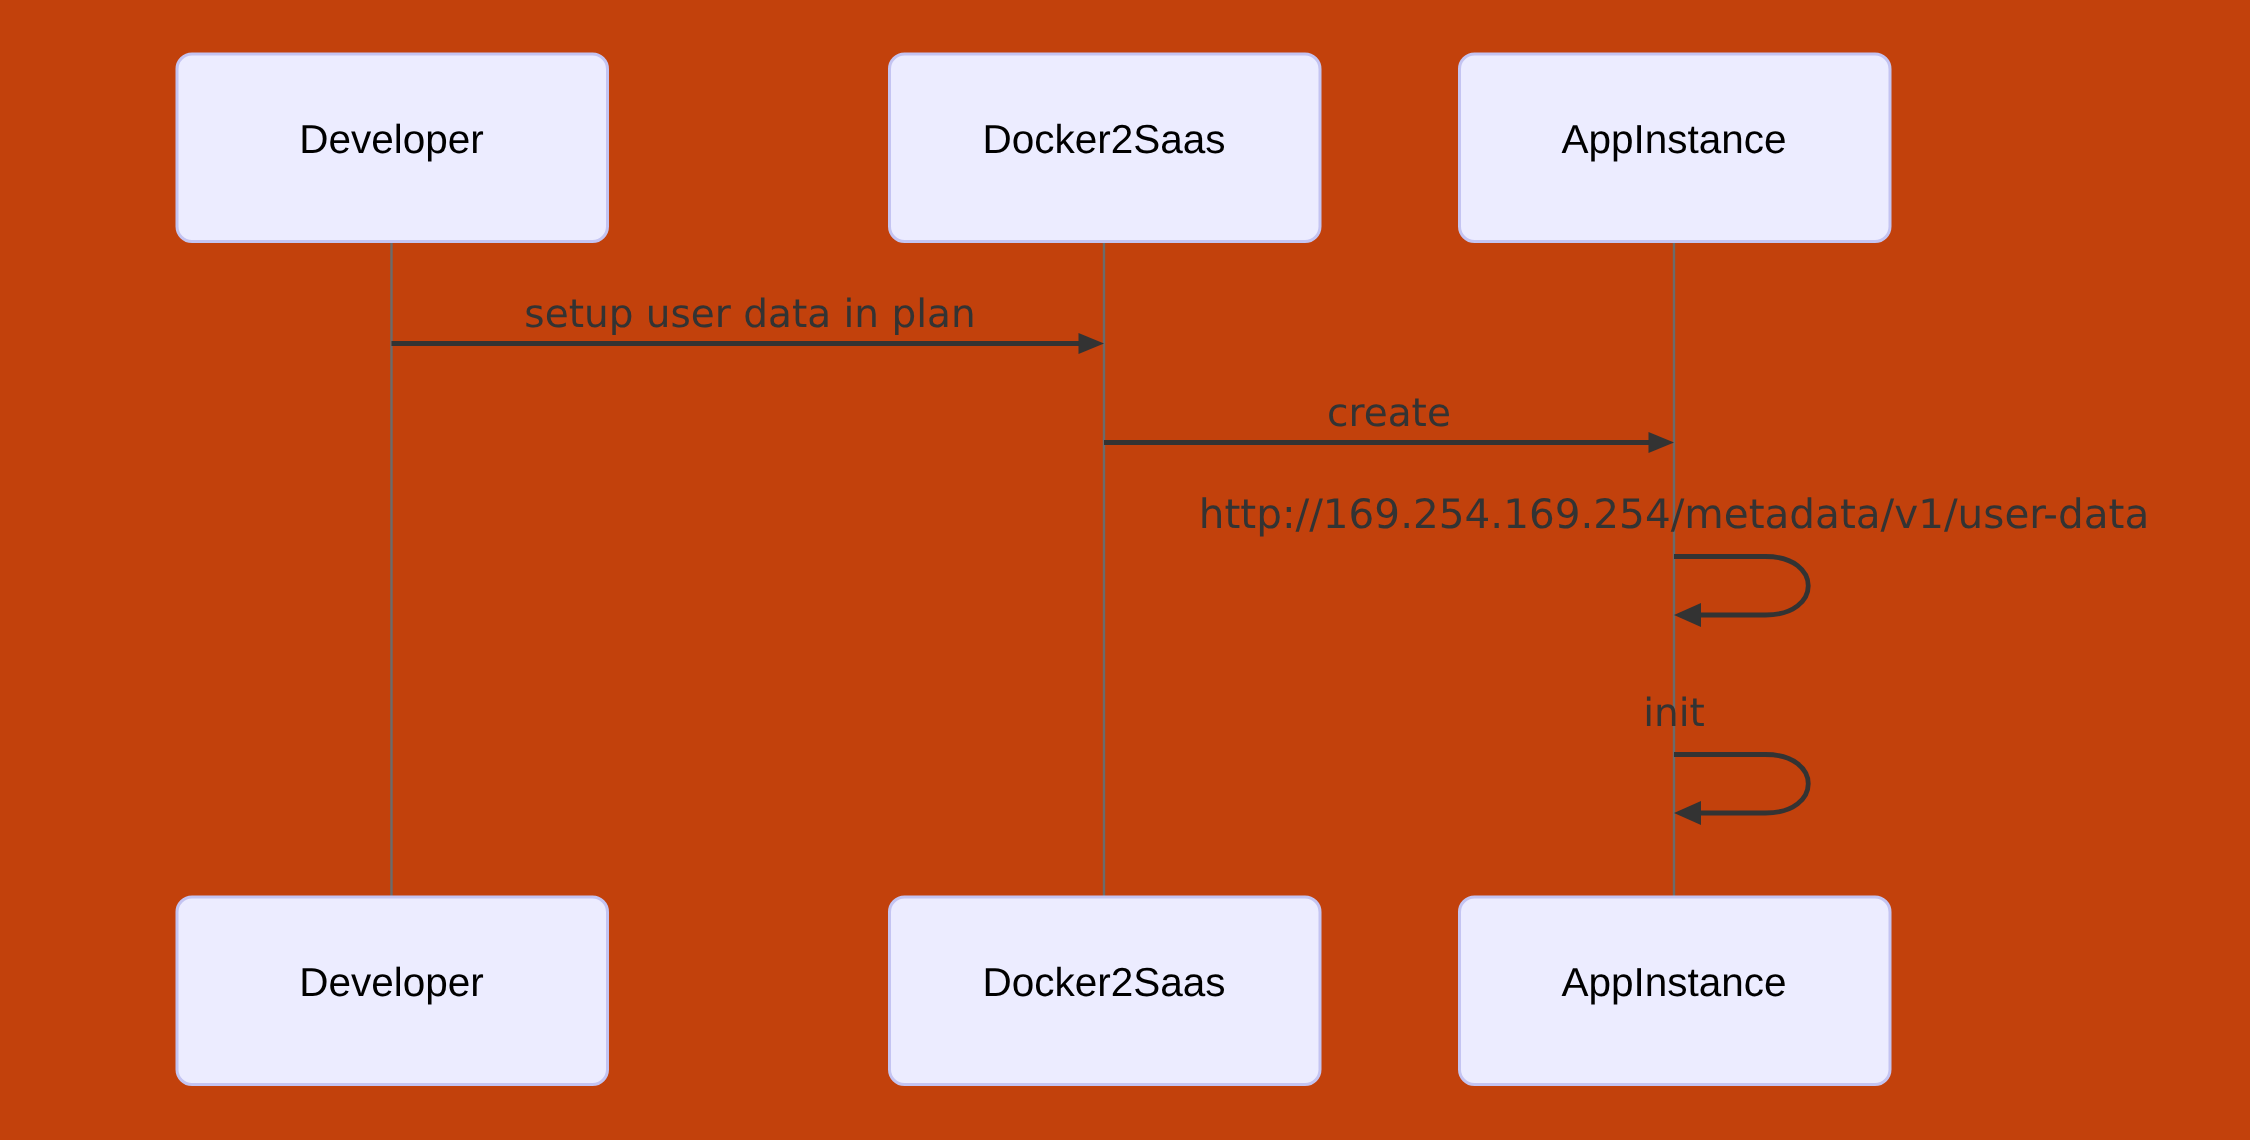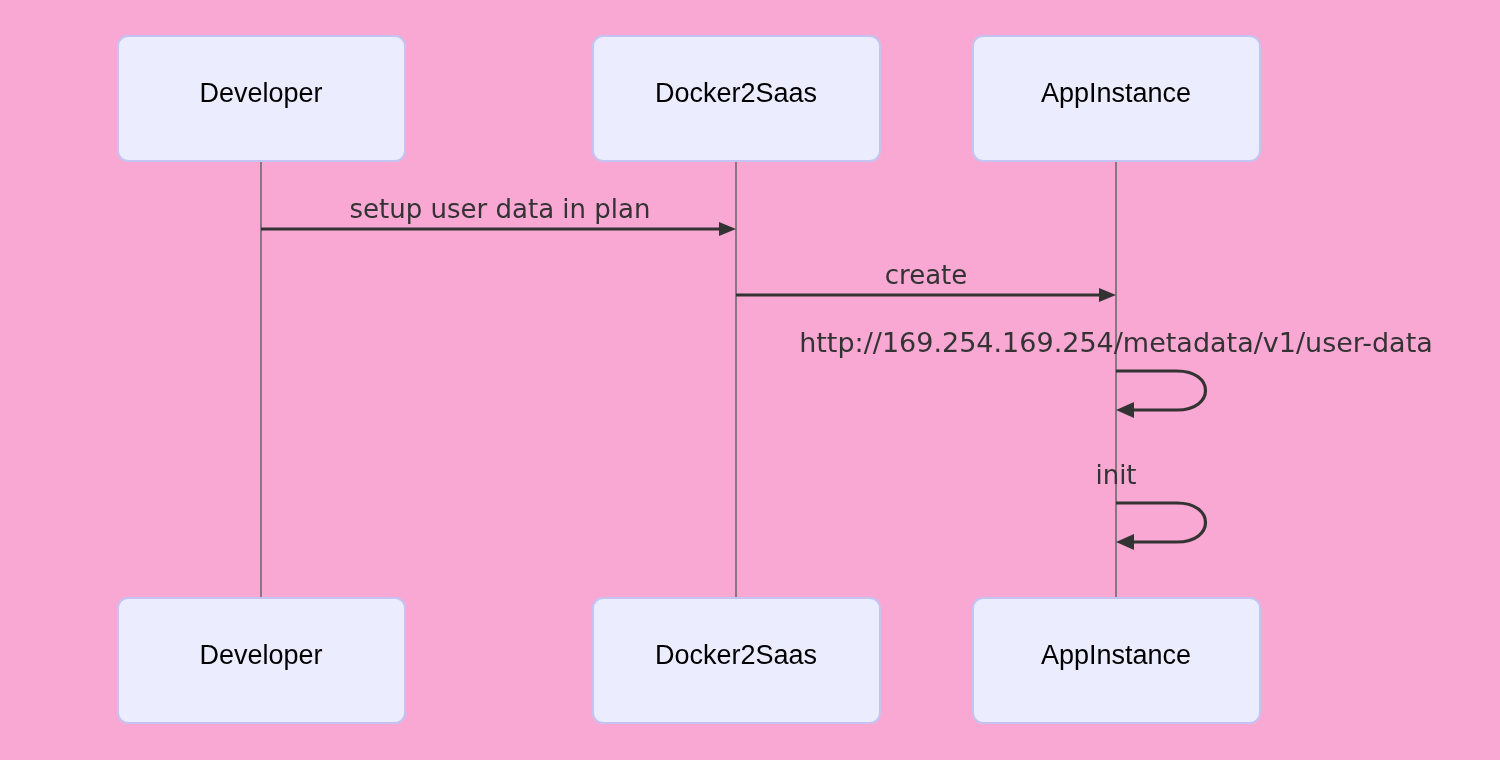--- a/index.html
+++ b/index.html
@@ -11,21 +11,21 @@
   body {
     width: 1500px;
     height: 760px;
     overflow: hidden;
     font-family: "Liberation Sans", sans-serif;
   }
   #diagram-root {
     position: relative;
     width: 1500px;
     height: 760px;
-    background: #f9a8d4;
+    background: #c2410c;
   }
   svg.diagram-canvas {
     display: block;
     width: 1500px;
     height: 760px;
   }
   .actor-box-rect {
     fill: #ECECFF;
     stroke: #C4C4F2;
     stroke-width: 2;

